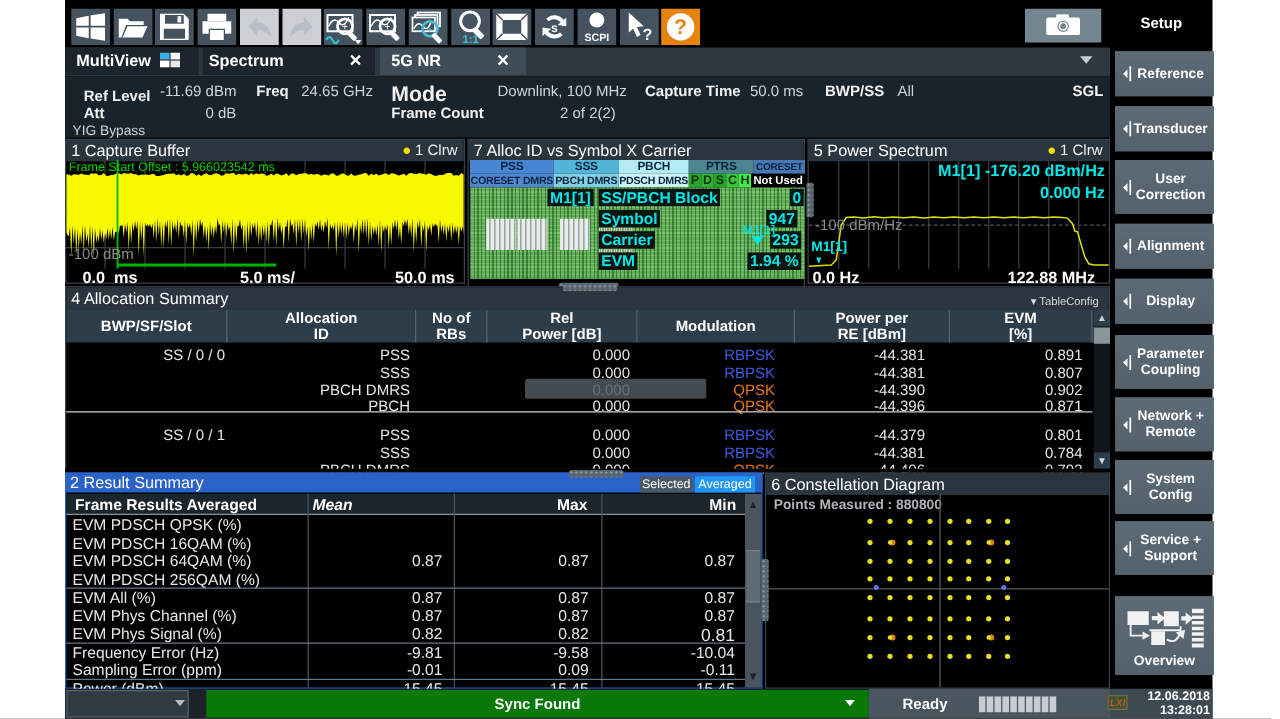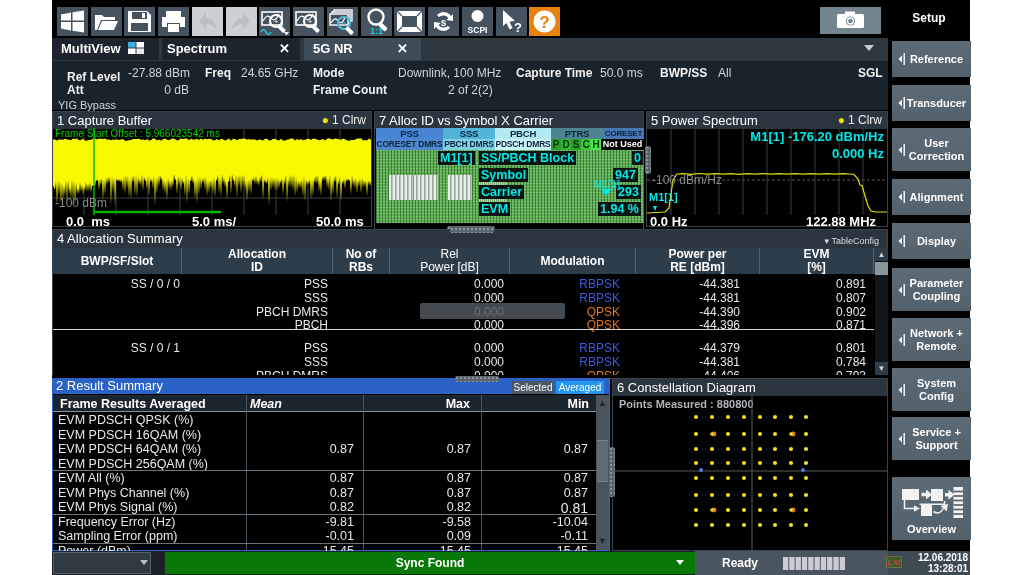--- a/index.html
+++ b/index.html
@@ -99,24 +99,24 @@
       <rect x="0" y="0" width="7.5" height="5.5" fill="#38b0e0"></rect>
       <rect x="8.5" y="0" width="7.5" height="5.5" fill="#fff"></rect>
       <rect x="0" y="6.5" width="7.5" height="5.5" fill="#fff"></rect>
       <rect x="8.5" y="6.5" width="7.5" height="5.5" fill="#e8e8e8"></rect>
     </svg></div>
 <div class="a" style="left:162px;top:38px;width:138px;height:22px;background:#1c252d;color:#fff;font-size:13px;font-weight:bold;line-height:22px;padding-left:5px;">Spectrum<span style="position:absolute;right:10px;font-size:13px;">✕</span></div>
 <div class="a" style="left:304px;top:38px;width:117px;height:22px;background:#3f4d59;color:#fff;font-size:13px;font-weight:bold;line-height:22px;padding-left:9px;">5G NR<span style="position:absolute;right:13px;font-size:13px;">✕</span></div>
 <div class="a" style="left:864px;top:45px;width:0;height:0;border-left:5px solid transparent;border-right:5px solid transparent;border-top:6px solid #c8ccd0;"></div>
 <div class="a" style="left:52px;top:61px;width:836px;height:49px;background:#19232b;font-size:12px;"></div>
 <div class="a lbl" style="left:67px;top:70px;font-size:12px;">Ref Level</div>
-<div class="a val" style="left:128px;top:66px;font-size:12px;">-27.88 dBm</div>
+<div class="a val" style="left:128px;top:66px;font-size:12px;">-11.69 dBm</div>
 <div class="a lbl" style="left:205px;top:66px;font-size:12px;">Freq</div>
 <div class="a val" style="left:241px;top:66px;font-size:12px;">24.65 GHz</div>
-<div class="a lbl" style="left:313px;top:66px;font-size:12px;">Mode</div>
+<div class="a lbl" style="left:313px;top:66px;font-size:17px;">Mode</div>
 <div class="a val" style="left:398px;top:66px;font-size:12px;">Downlink, 100 MHz</div>
 <div class="a lbl" style="left:516px;top:66px;font-size:12px;">Capture Time</div>
 <div class="a val" style="left:600px;top:66px;font-size:12px;">50.0 ms</div>
 <div class="a lbl" style="left:660px;top:66px;font-size:12px;">BWP/SS</div>
 <div class="a val" style="left:718px;top:66px;font-size:12px;">All</div>
 <div class="a lbl" style="left:858px;top:66px;font-size:12px;">SGL</div>
 <div class="a lbl" style="left:67px;top:83px;font-size:12px;">Att</div>
 <div class="a val" style="left:120px;top:83px;width:69px;text-align:right;font-size:12px;">0 dB</div>
 <div class="a lbl" style="left:313px;top:83px;font-size:12px;">Frame Count</div>
 <div class="a val" style="left:448px;top:83px;font-size:12px;">2 of 2(2)</div>
@@ -212,21 +212,21 @@
 <div class="a" style="left:53px;top:248px;width:822px;height:26px;background:#2d3d4a;"></div>
 <div class="a" style="left:53px;top:248px;width:129px;height:26px;border-right:1px solid #55626d;color:#fff;font-size:12px;font-weight:bold;text-align:center;display:flex;align-items:center;justify-content:center;line-height:13px;">
     <span>BWP/SF/Slot</span>
   </div>
 <div class="a" style="left:182px;top:248px;width:151px;height:26px;border-right:1px solid #55626d;color:#fff;font-size:12px;font-weight:bold;text-align:center;display:flex;align-items:center;justify-content:center;line-height:13px;">
     <span>Allocation<br>ID</span>
   </div>
 <div class="a" style="left:333px;top:248px;width:57px;height:26px;border-right:1px solid #55626d;color:#fff;font-size:12px;font-weight:bold;text-align:center;display:flex;align-items:center;justify-content:center;line-height:13px;">
     <span>No of<br>RBs</span>
   </div>
-<div class="a" style="left:390px;top:248px;width:120px;height:26px;border-right:1px solid #55626d;color:#fff;font-size:12px;font-weight:normal;text-align:center;display:flex;align-items:center;justify-content:center;line-height:13px;">
+<div class="a" style="left:390px;top:248px;width:120px;height:26px;border-right:1px solid #55626d;color:#fff;font-size:12px;font-weight:bold;text-align:center;display:flex;align-items:center;justify-content:center;line-height:13px;">
     <span>Rel<br>Power [dB]</span>
   </div>
 <div class="a" style="left:510px;top:248px;width:126px;height:26px;border-right:1px solid #55626d;color:#fff;font-size:12px;font-weight:bold;text-align:center;display:flex;align-items:center;justify-content:center;line-height:13px;">
     <span>Modulation</span>
   </div>
 <div class="a" style="left:636px;top:248px;width:124px;height:26px;border-right:1px solid #55626d;color:#fff;font-size:12px;font-weight:bold;text-align:center;display:flex;align-items:center;justify-content:center;line-height:13px;">
     <span>Power per<br>RE [dBm]</span>
   </div>
 <div class="a" style="left:760px;top:248px;width:114px;height:26px;border-right:1px solid #55626d;color:#fff;font-size:12px;font-weight:bold;text-align:center;display:flex;align-items:center;justify-content:center;line-height:13px;">
     <span>EVM<br>[%]</span>

